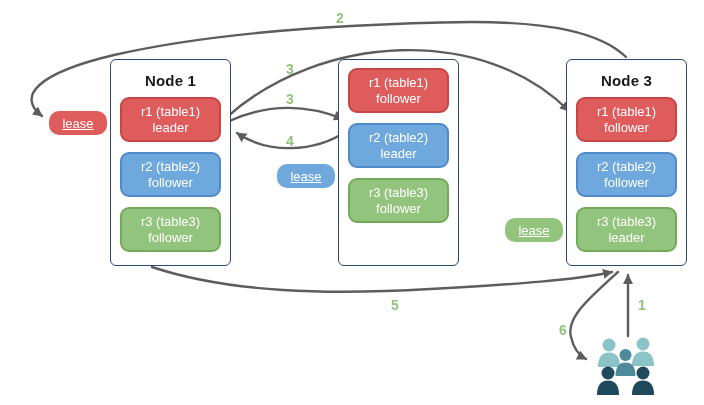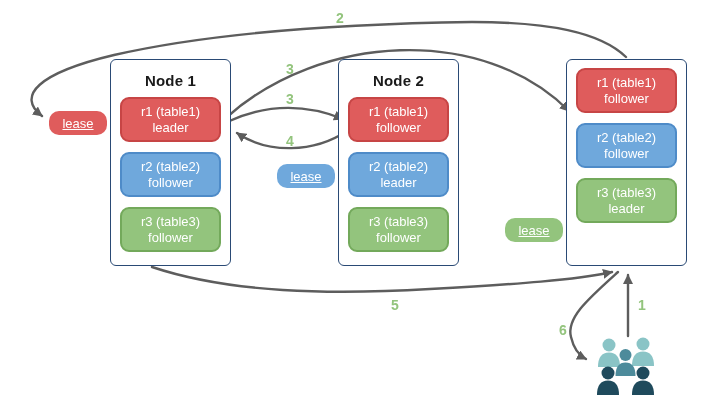--- a/index.html
+++ b/index.html
@@ -69,38 +69,38 @@
         <div>follower</div>
       </div>
       <div class="range green">
         <div>r3 (table3)</div>
         <div>follower</div>
       </div>
     </div>
   </div>
 
   <div class="node" style="left:338px">
-    <div class="node-title">Node 2</div>
     <div class="ranges">
       <div class="range red">
         <div>r1 (table1)</div>
         <div>follower</div>
       </div>
       <div class="range blue">
         <div>r2 (table2)</div>
         <div>leader</div>
       </div>
       <div class="range green">
         <div>r3 (table3)</div>
         <div>follower</div>
       </div>
     </div>
   </div>
 
   <div class="node" style="left:566px">
+    <div class="node-title">Node 3</div>
     <div class="ranges">
       <div class="range red">
         <div>r1 (table1)</div>
         <div>follower</div>
       </div>
       <div class="range blue">
         <div>r2 (table2)</div>
         <div>follower</div>
       </div>
       <div class="range green">

